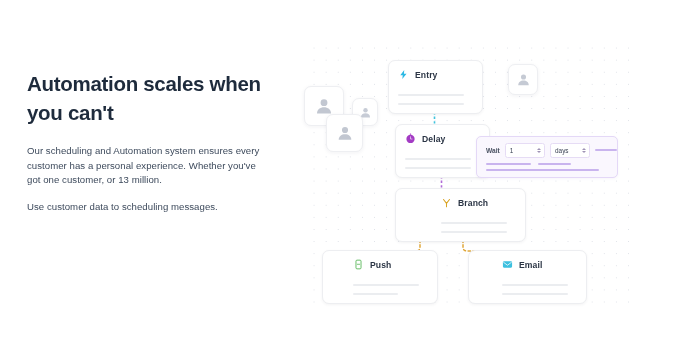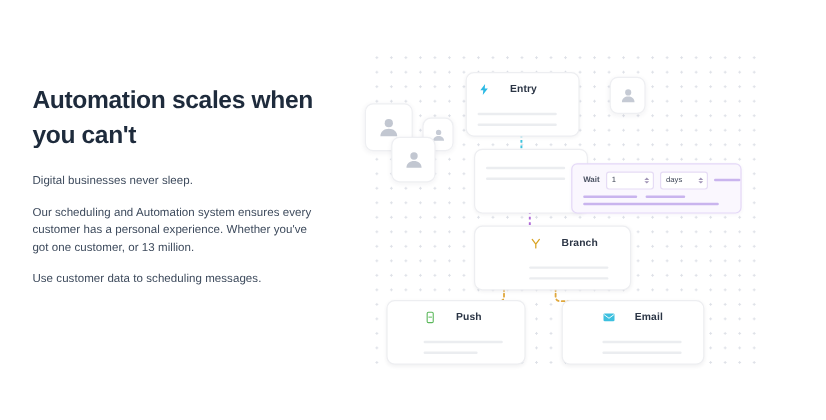--- a/index.html
+++ b/index.html
@@ -30,21 +30,21 @@
     position:absolute;left:8px;top:14px;width:330px;height:262px;
     background-image:radial-gradient(#dcdfe6 .85px, transparent .9px);
     background-size:12.1px 12.1px;
     opacity:.95;
   }
 
   .card{
     position:absolute;background:#fff;border:1px solid #edeef1;
     border-radius:7px;box-shadow:0 1px 3px rgba(30,40,60,.055);
   }
-  .card-head{display:flex;align-items:flex-start;gap:16px;padding:8px 0 0 9px;}
+  .card-head{display:flex;align-items:center;gap:6px;padding:8px 0 0 9px;}
   .card-title{font-size:8.6px;font-weight:700;color:#2b3545;letter-spacing:.1px;}
   .ph{height:2.2px;border-radius:2px;background:#ebedf0;margin:0 0 0 9px;}
 
   
   #entry-card{left:88px;top:32px;width:93px;height:52px;}
   #delay-card{left:95px;top:96px;width:93px;height:52px;}
   #branch-card{left:95px;top:160px;width:93px;height:52px;padding-left:36px;}
   #push-card{left:22px;top:222px;width:93px;height:52px;padding-left:21px;}
   #email-card{left:168px;top:222px;width:93px;height:52px;padding-left:24px;}
 
@@ -88,21 +88,20 @@
   .conn{position:absolute;}
   svg{display:block;overflow:visible;}
 </style>
 </head>
 <body>
 
 <div class="stage">
 
   <div class="copy">
     <h1 class="headline">Automation scales when you can't</h1>
-    <p class="para">Digital businesses never sleep.</p>
     <p class="para">Our scheduling and Automation system ensures every customer has a personal experience. Whether you've got one customer, or 13 million.</p>
     <p class="para">Use customer data to scheduling messages.</p>
   </div>
 
   <div class="diagram">
 
     <div class="dots"></div>
 
     <svg class="conn" style="left:0;top:0;width:388px;height:295px;position:absolute;">
       <line x1="134.5" y1="84" x2="134.5" y2="96" stroke="#3fc3dd" stroke-width="1.6" stroke-dasharray="2.4 2.2"></line>
@@ -141,20 +140,28 @@
         <svg width="11" height="11" viewBox="0 0 24 24">
           <path d="M13.6 2 5 13.4h5.4L9.4 22 18.6 10.2h-5.6z" fill="#2cb9e4"></path>
         </svg>
         <span class="card-title">Entry</span>
       </div>
       <div class="ph" style="width:66px;margin-top:14px;"></div>
       <div class="ph" style="width:66px;margin-top:7px;"></div>
     </div>
 
     <div class="card" id="delay-card">
+      <div class="card-head">
+        <svg width="11" height="11" viewBox="0 0 24 24">
+          <circle cx="12" cy="13" r="9" fill="#a33bc4"></circle>
+          <rect x="10.4" y="1.3" width="3.2" height="2.6" rx="1" fill="#a33bc4"></rect>
+          <path d="M12 8.2v5h3.4" stroke="#f2e3f8" stroke-width="1.5" fill="none" stroke-linecap="round"></path>
+        </svg>
+        <span class="card-title">Delay</span>
+      </div>
       <div class="ph" style="width:66px;margin-top:14px;"></div>
       <div class="ph" style="width:66px;margin-top:7px;"></div>
     </div>
 
     <div class="card" id="branch-card">
       <div class="card-head">
         <svg width="11" height="11" viewBox="0 0 24 24">
           <path d="M12 21v-7M12 14 5.5 5.5M12 14l6.5-8.5" stroke="#d9a425" stroke-width="2.3" fill="none" stroke-linecap="round"></path>
         </svg>
         <span class="card-title">Branch</span>

